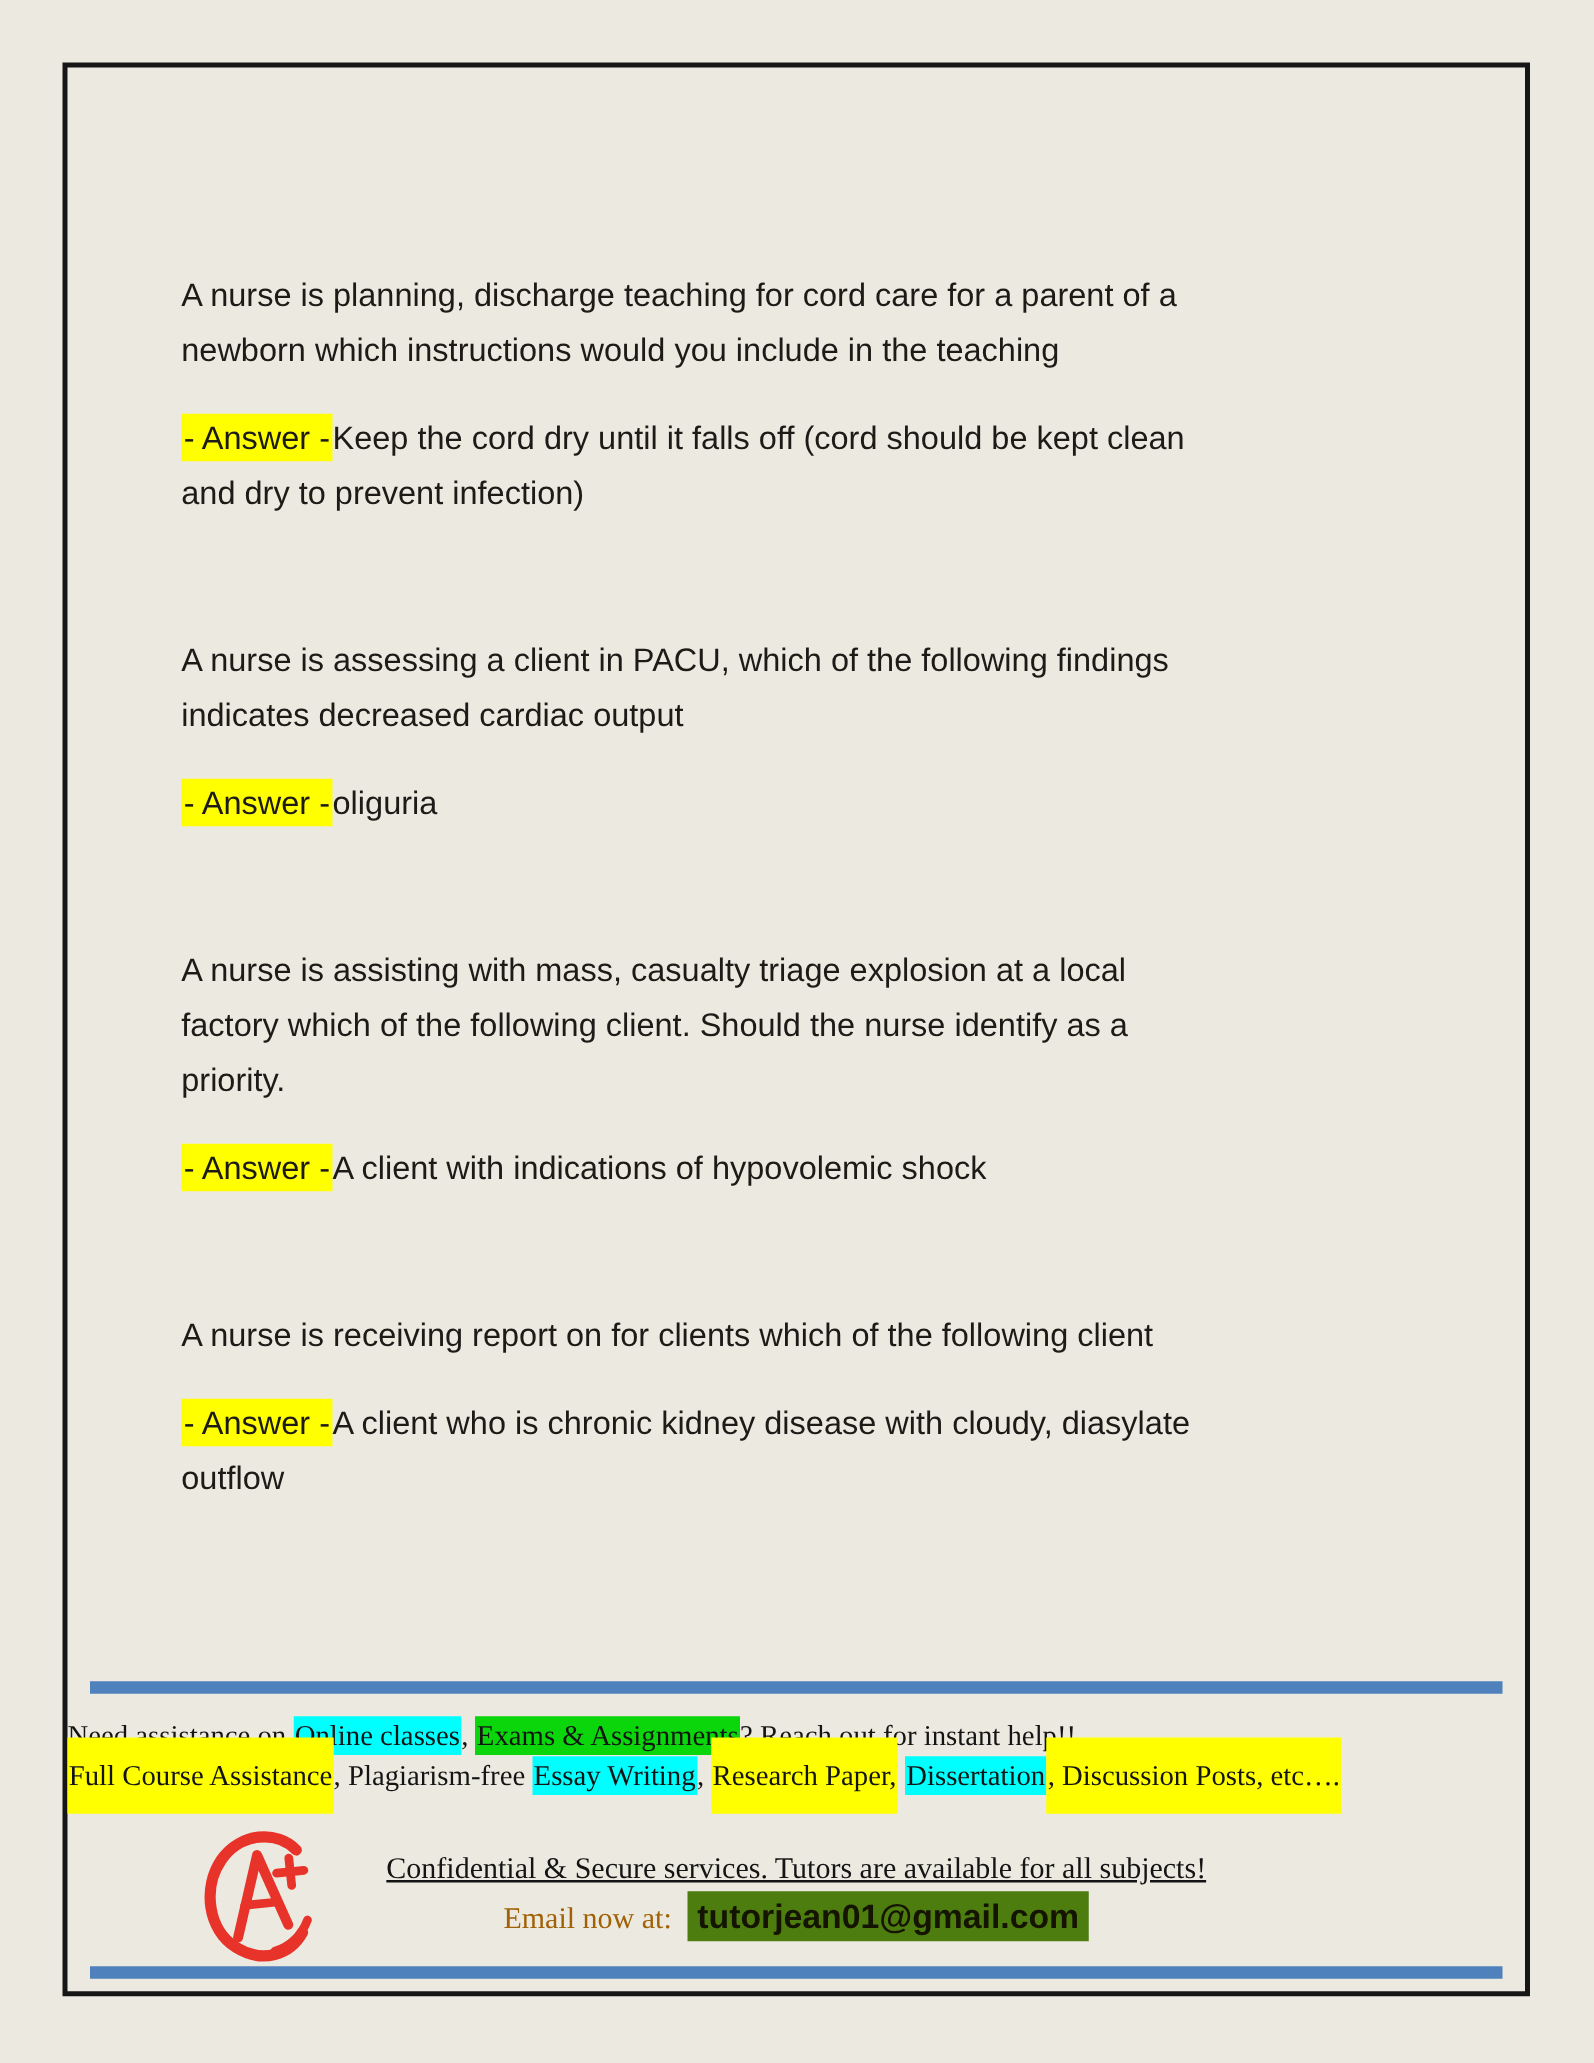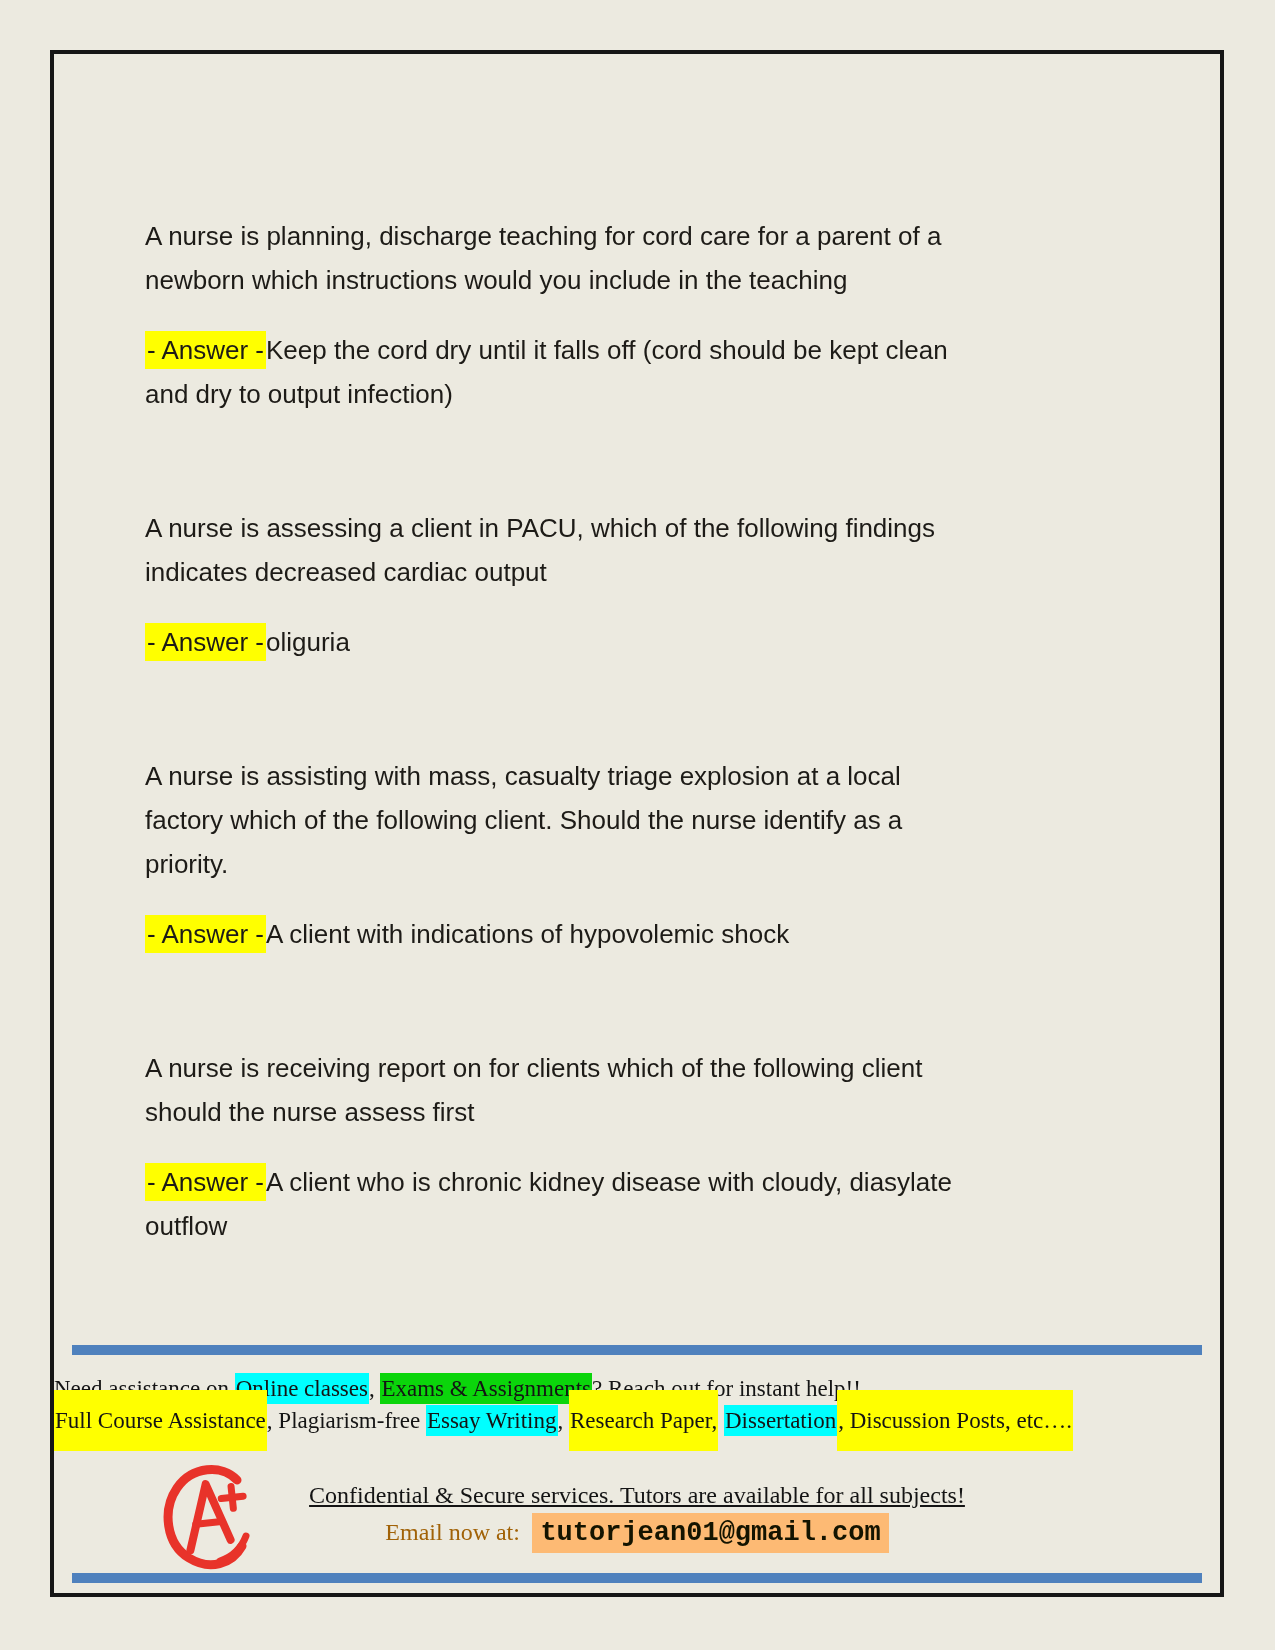--- a/index.html
+++ b/index.html
@@ -20,38 +20,38 @@
          font-family:"Liberation Serif",serif;font-size:23px;color:#141414;line-height:30px;}
   .promo-1{top:1320px;}
   .promo-2{top:1352px;}
   .seg-yellow{background:#FFFF00;padding:18px 1px;}
   .seg-cyan{background:#00FFFF;padding:3px 1px;}
   .seg-green{background:#0BD50B;padding:3px 1px;}
   .confidential{position:absolute;left:0;top:1428px;width:100%;text-align:center;
          font-family:"Liberation Serif",serif;font-size:24px;color:#141414;text-decoration:underline;}
   .email-row{position:absolute;left:0;top:1464px;width:100%;text-align:center;}
   .email-prefix{font-family:"Liberation Serif",serif;font-size:24px;color:#a16207;}
-  .email-addr{font-family:Liberation Mono, monospace;font-weight:bold;font-size:27px;
-         color:#141400;background:#fdba74;padding:5px 8px;margin-left:8px;}
+  .email-addr{font-family:Liberation Sans, sans-serif;font-weight:bold;font-size:27px;
+         color:#141400;background:#4d7c0f;padding:5px 8px;margin-left:8px;}
   .logo{position:absolute;left:104px;top:1404px;width:100px;height:115px;}
 </style>
 </head>
 <body>
 
 <div class="page">
   <div class="frame">
 
     <div class="qa" id="qa">
         <div class="para">
           <div class="line">A nurse is planning, discharge teaching for cord care for a parent of a</div>
           <div class="line">newborn which instructions would you include in the teaching</div>
         </div>
         <div class="para">
           <div class="line"><span class="hl">- Answer -</span>Keep the cord dry until it falls off (cord should be kept clean</div>
-          <div class="line">and dry to output infection)</div>
+          <div class="line">and dry to prevent infection)</div>
         </div>
         <div class="gap"></div>
         <div class="para">
           <div class="line">A nurse is assessing a client in PACU, which of the following findings</div>
           <div class="line">indicates decreased cardiac output</div>
         </div>
         <div class="para">
           <div class="line"><span class="hl">- Answer -</span>oliguria</div>
         </div>
         <div class="gap"></div>
@@ -59,21 +59,20 @@
           <div class="line">A nurse is assisting with mass, casualty triage explosion at a local</div>
           <div class="line">factory which of the following client. Should the nurse identify as a</div>
           <div class="line">priority.</div>
         </div>
         <div class="para">
           <div class="line"><span class="hl">- Answer -</span>A client with indications of hypovolemic shock</div>
         </div>
         <div class="gap"></div>
         <div class="para">
           <div class="line">A nurse is receiving report on for clients which of the following client</div>
-          <div class="line">should the nurse assess first</div>
         </div>
         <div class="para">
           <div class="line"><span class="hl">- Answer -</span>A client who is chronic kidney disease with cloudy, diasylate</div>
           <div class="line">outflow</div>
         </div>
       </div>
 
     <div class="bar bar-top"></div>
 
     <div class="promo promo-1" id="promo1"><span>Need assistance on </span><span class="seg-cyan">Online classes</span><span>, </span><span class="seg-green">Exams &amp; Assignments</span><span>? Reach out for instant help!!</span></div>

